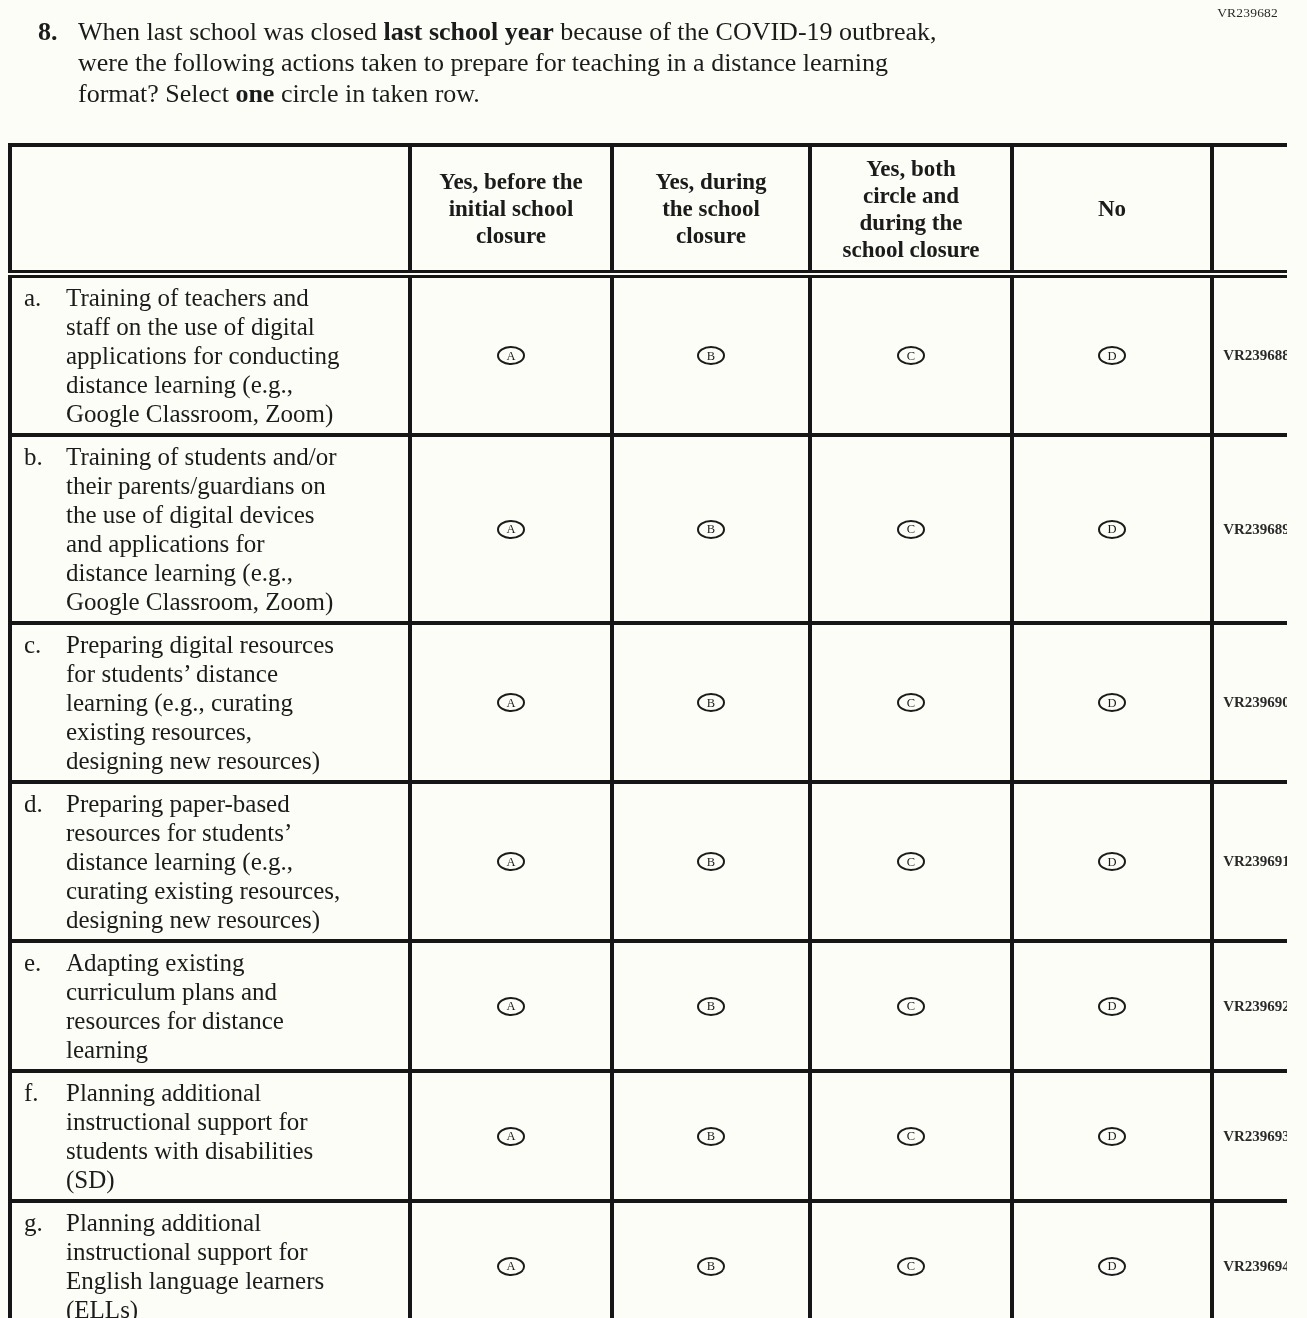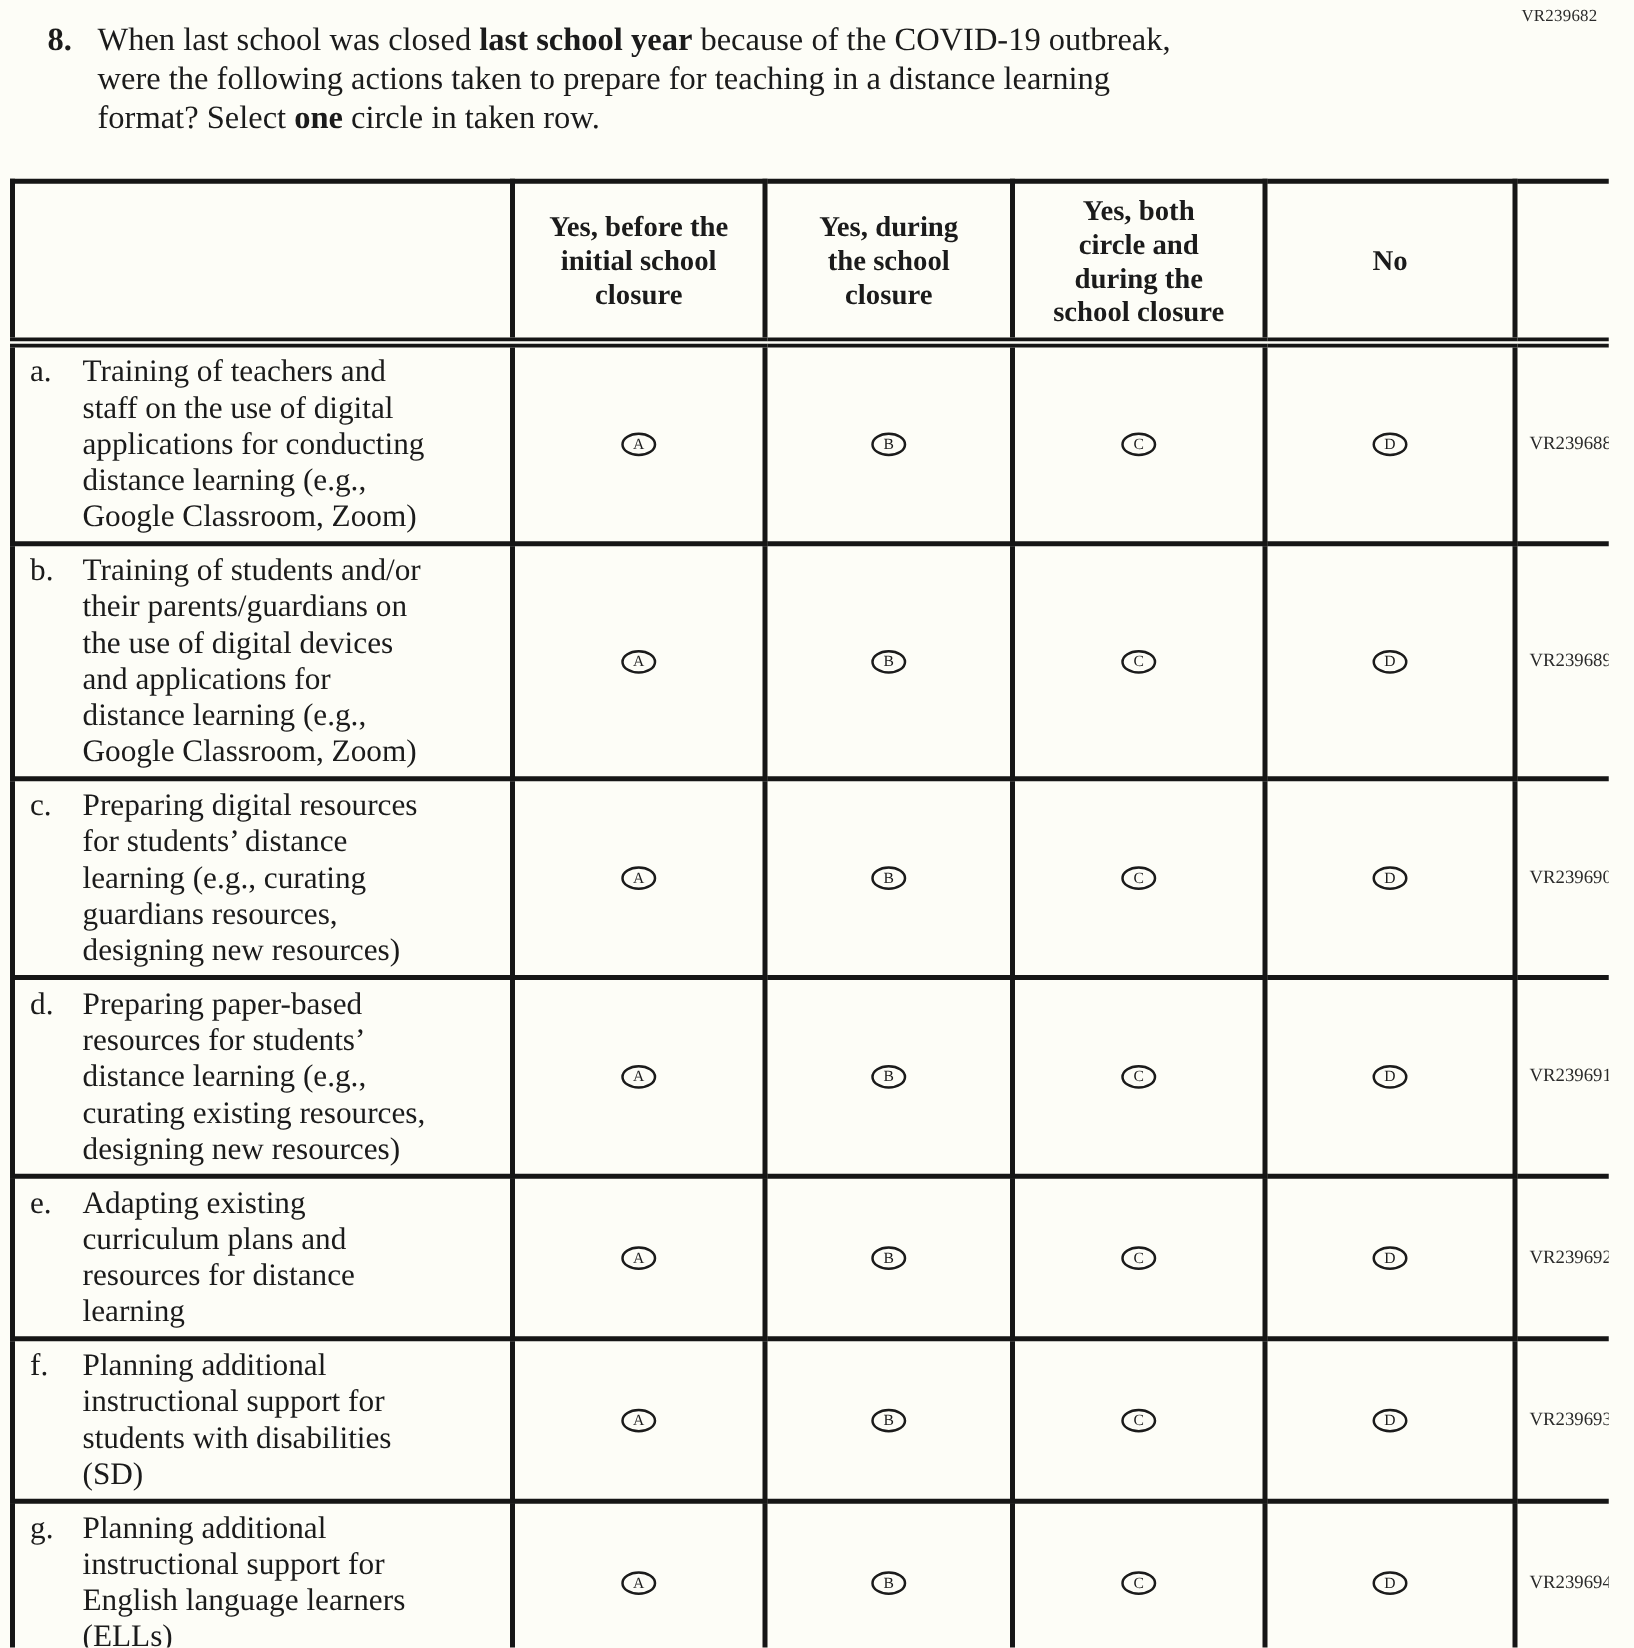--- a/index.html
+++ b/index.html
@@ -59,21 +59,21 @@
     border: 2px solid #1b1b1b; border-radius: 50%;
     cursor: pointer; background: transparent;
   }
   .bubble span {
     font-size: 12.5px; line-height: 1; color: #1b1b1b;
     font-family: "Liberation Serif", "DejaVu Serif", serif;
   }
 
   .code-cell {
     text-align: center; vertical-align: middle;
-    font-size: 15px; color: #2a2a2a; padding: 0 2px;
+    font-size: 15px; color: #2a2a2a; padding: 0 2px; font-weight: bold;
   }
 
   tr.row-a { height: 154px; }
   tr.row-b { height: 186px; }
   tr.row-c { height: 157px; }
   tr.row-d { height: 157px; }
   tr.row-e { height: 128px; }
   tr.row-f { height: 128px; }
   tr.row-g { height: 118px; }
 </style>
@@ -172,21 +172,21 @@
         <td class="code-cell">VR239689</td>
       </tr>
 
       <tr class="row-c">
         <td class="label-cell">
           <div class="label-inner">
             <span class="row-letter">c.</span>
             <span class="row-text">Preparing digital resources
 for students’ distance
 learning (e.g., curating
-guardians resources,
+existing resources,
 designing new resources)</span>
           </div>
         </td>
         <td class="opt-cell"><span class="bubble">
               <span>A</span>
             </span></td>
         <td class="opt-cell"><span class="bubble">
               <span>B</span>
             </span></td>
         <td class="opt-cell"><span class="bubble">

